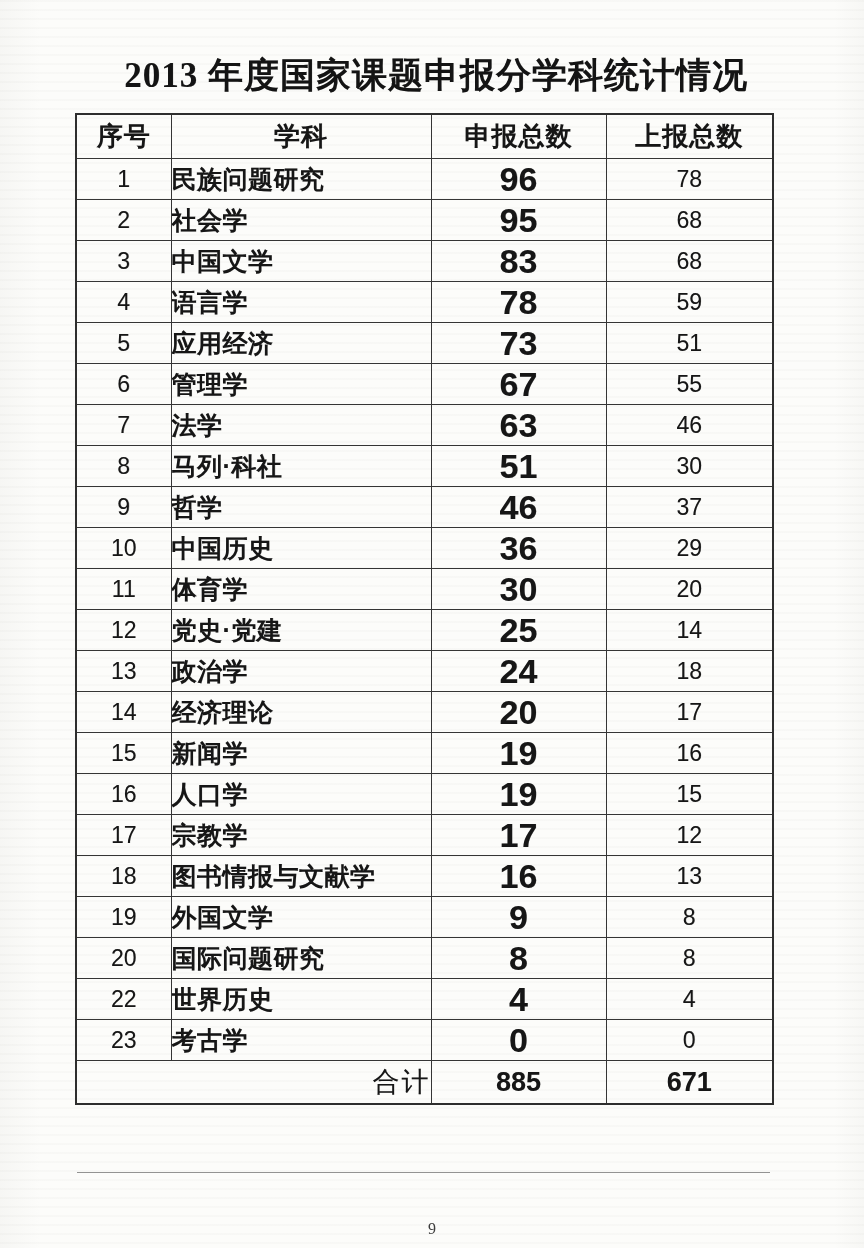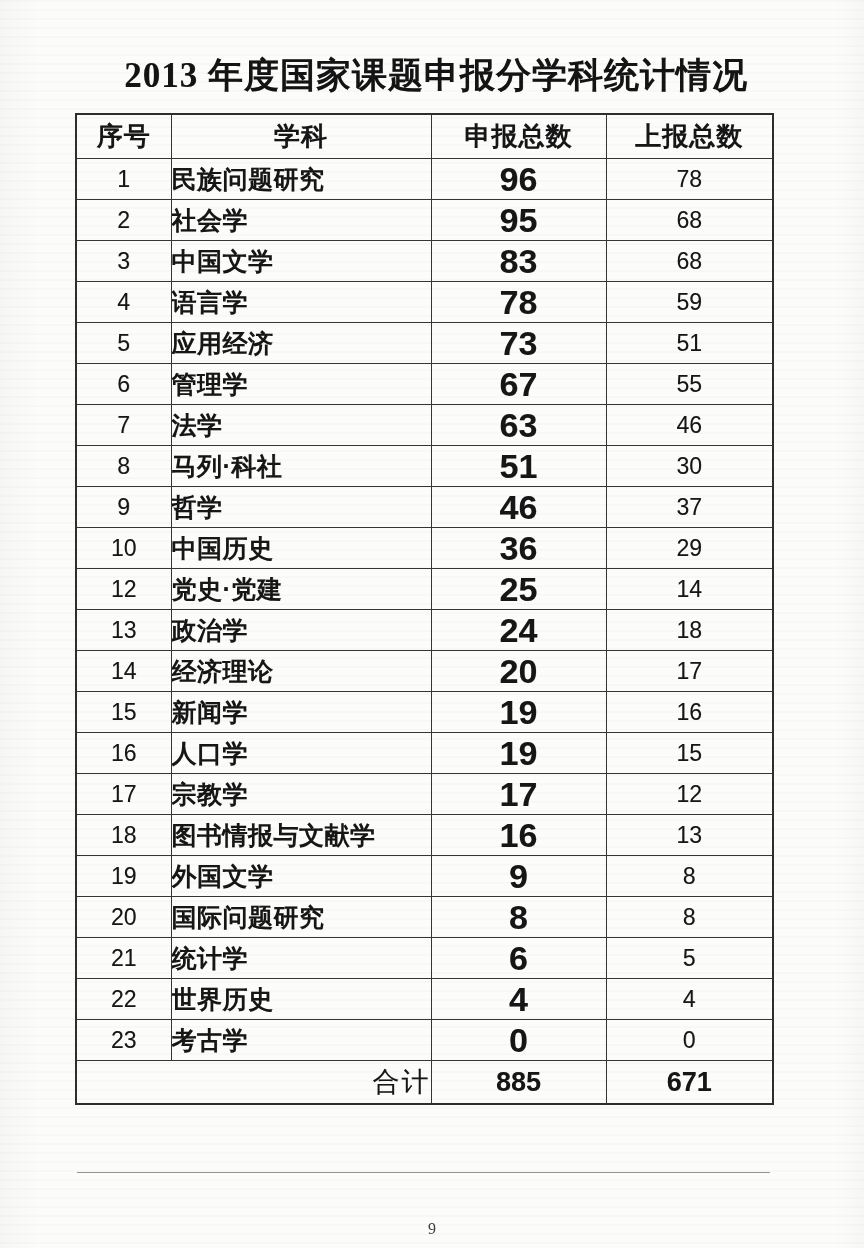--- a/index.html
+++ b/index.html
@@ -208,20 +208,26 @@
     <td class="applied">46</td>
     <td class="reported">37</td>
   </tr>
         <tr>
     <td class="no">10</td>
     <td class="subject">中国历史</td>
     <td class="applied">36</td>
     <td class="reported">29</td>
   </tr>
         <tr>
+    <td class="no">11</td>
+    <td class="subject">体育学</td>
+    <td class="applied">30</td>
+    <td class="reported">20</td>
+  </tr>
+        <tr>
     <td class="no">12</td>
     <td class="subject">党史·党建</td>
     <td class="applied">25</td>
     <td class="reported">14</td>
   </tr>
         <tr>
     <td class="no">13</td>
     <td class="subject">政治学</td>
     <td class="applied">24</td>
     <td class="reported">18</td>
@@ -260,26 +266,20 @@
     <td class="no">19</td>
     <td class="subject">外国文学</td>
     <td class="applied">9</td>
     <td class="reported">8</td>
   </tr>
         <tr>
     <td class="no">20</td>
     <td class="subject">国际问题研究</td>
     <td class="applied">8</td>
     <td class="reported">8</td>
-  </tr>
-        <tr>
-    <td class="no">21</td>
-    <td class="subject">统计学</td>
-    <td class="applied">6</td>
-    <td class="reported">5</td>
   </tr>
         <tr>
     <td class="no">22</td>
     <td class="subject">世界历史</td>
     <td class="applied">4</td>
     <td class="reported">4</td>
   </tr>
         <tr>
     <td class="no">23</td>
     <td class="subject">考古学</td>

